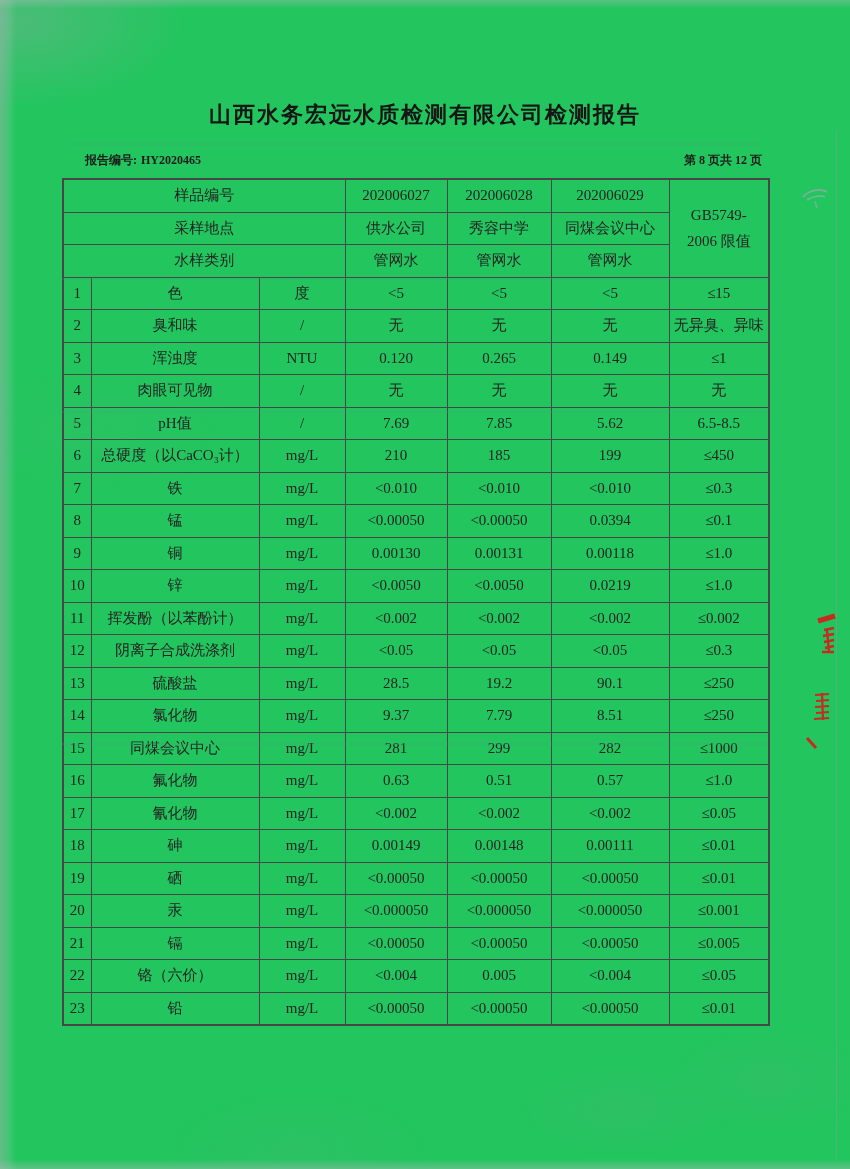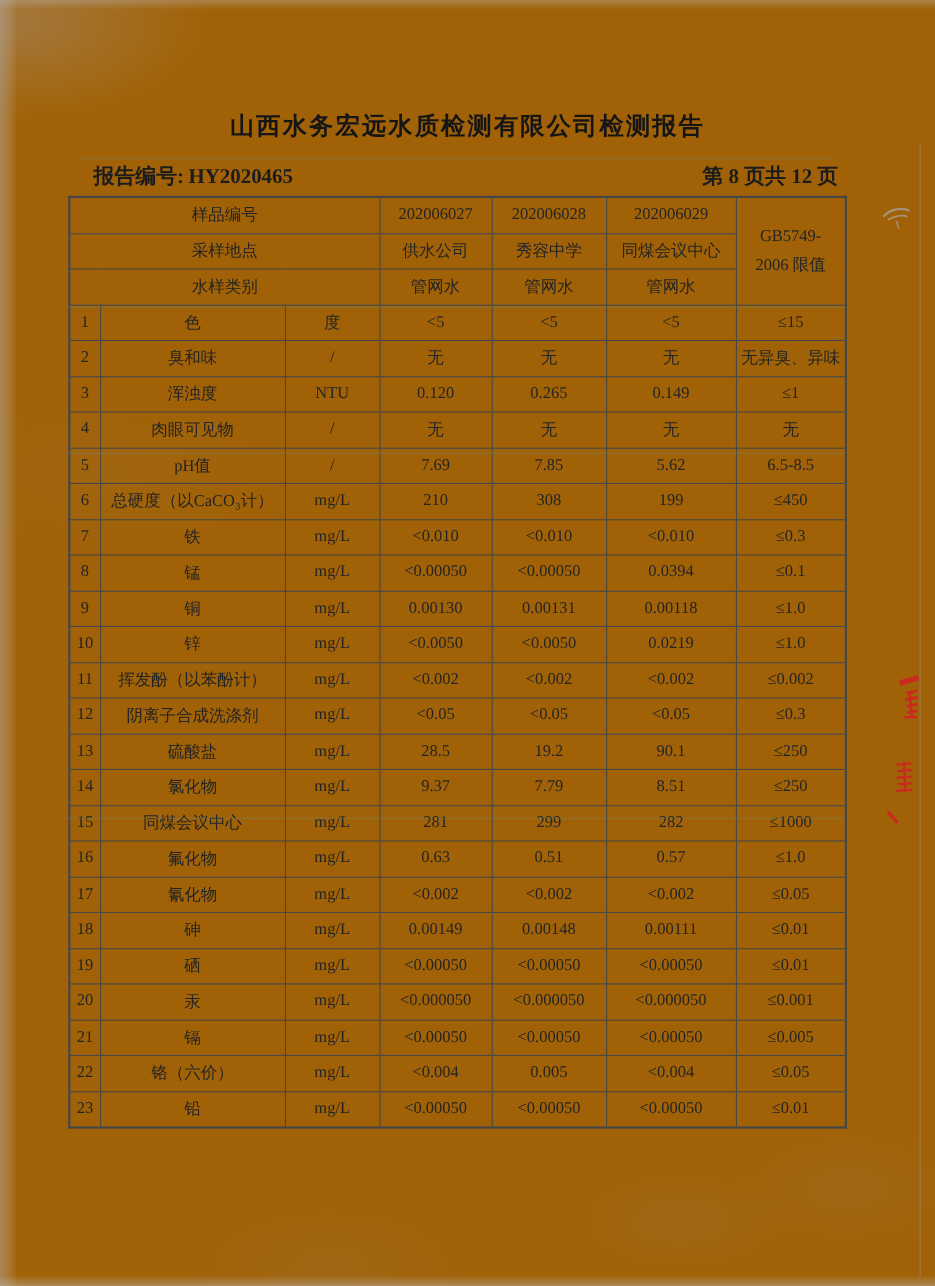--- a/index.html
+++ b/index.html
@@ -1,18 +1,18 @@
 <!DOCTYPE html>
 <html style="--ink: #1f1f1f; --border: #474747; --stamp_red: #c92a20;"><head>
 <meta charset="utf-8">
 <style>
   html,body { margin:0; padding:0; background:#ffffff; }
   .page {
     position:relative; width:850px; height:1169px;
-    background:#a16207; overflow:hidden;
+    background:#22c55e; overflow:hidden;
     font-family:"Liberation Serif", serif;
     color:var(--ink, #1f1f1f);
   }
   
   .edge-left   { position:absolute; left:0; top:0; width:16px; height:100%;
                  background:linear-gradient(90deg, rgba(178,178,186,.45), rgba(200,200,206,.18) 60%, transparent); pointer-events:none; }
   .edge-top    { position:absolute; left:0; top:0; width:100%; height:9px;
                  background:linear-gradient(180deg, rgba(190,190,198,.35), transparent); pointer-events:none; }
   .edge-bottom { position:absolute; left:0; bottom:0; width:100%; height:10px;
                  background:linear-gradient(0deg, rgba(188,188,195,.40), transparent); pointer-events:none; }
@@ -28,21 +28,21 @@
   .ghost-line { position:absolute; left:62px; width:706px; height:2px;
                 background:rgba(92,152,142,.18); pointer-events:none; }
 
   .title {
     position:absolute; left:0; top:100px; width:100%;
     text-align:center; font-family:"Liberation Sans", sans-serif;
     font-weight:700; font-size:22px; letter-spacing:2px; color:#151515;
   }
   .meta-row {
     position:absolute; left:85px; top:149px; width:677px; height:22px;
-    font-size:19px; font-weight:600; color:#1c1c1c;
+    font-size:12px; font-weight:600; color:#1c1c1c;
     display:flex; justify-content:space-between; align-items:center;
   }
   .report-no span { margin-right:4px; }
 
   table.results {
     position:absolute; left:62px; top:178px; width:706px;
     border-collapse:collapse; table-layout:fixed;
     border:2px solid var(--border, #474747);
   }
   table.results td {
@@ -163,21 +163,21 @@
           <td>7.69</td>
           <td>7.85</td>
           <td>5.62</td>
           <td class="small">6.5-8.5</td>
         </tr>
         <tr>
           <td class="num-cell">6</td>
           <td class="name-cell">总硬度（以CaCO₃计）</td>
           <td>mg/L</td>
           <td>210</td>
-          <td>308</td>
+          <td>185</td>
           <td>199</td>
           <td>≤450</td>
         </tr>
         <tr>
           <td class="num-cell">7</td>
           <td class="name-cell">铁</td>
           <td>mg/L</td>
           <td>&lt;0.010</td>
           <td>&lt;0.010</td>
           <td>&lt;0.010</td>

